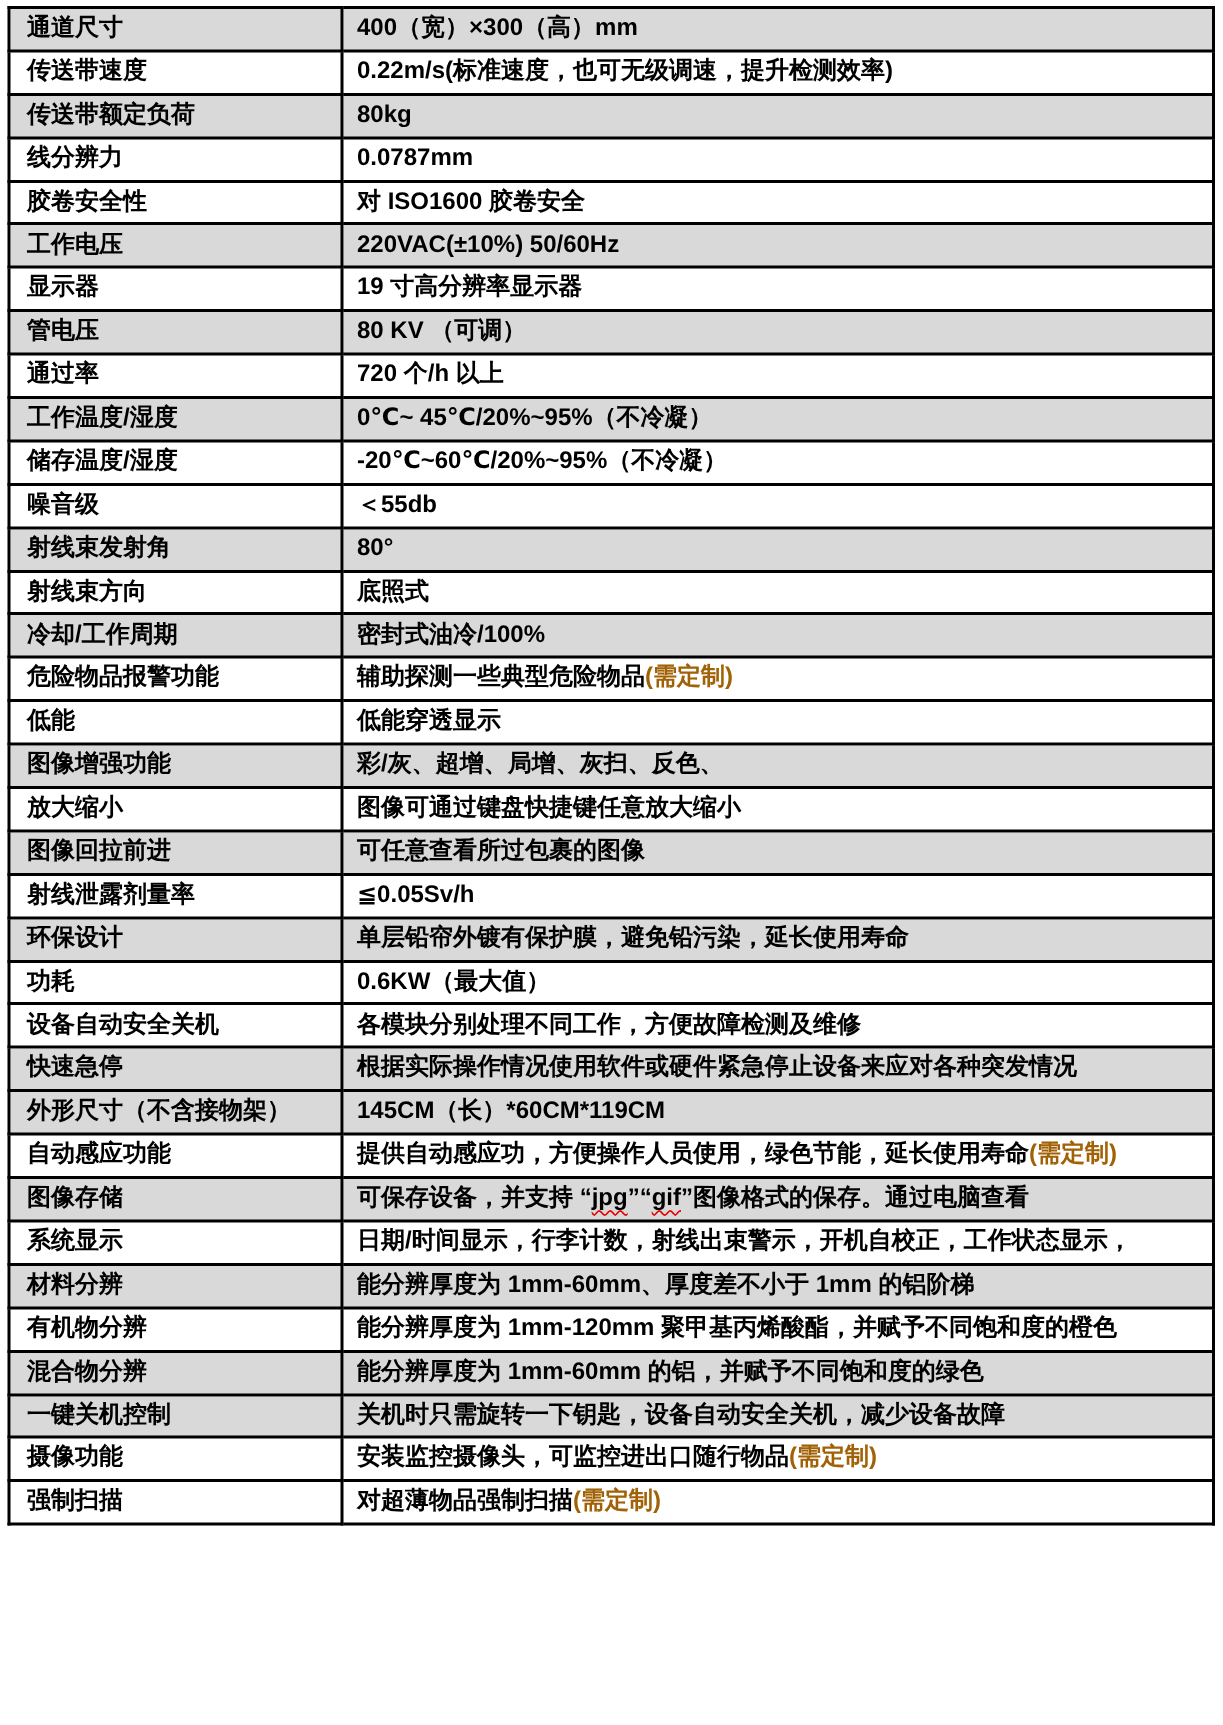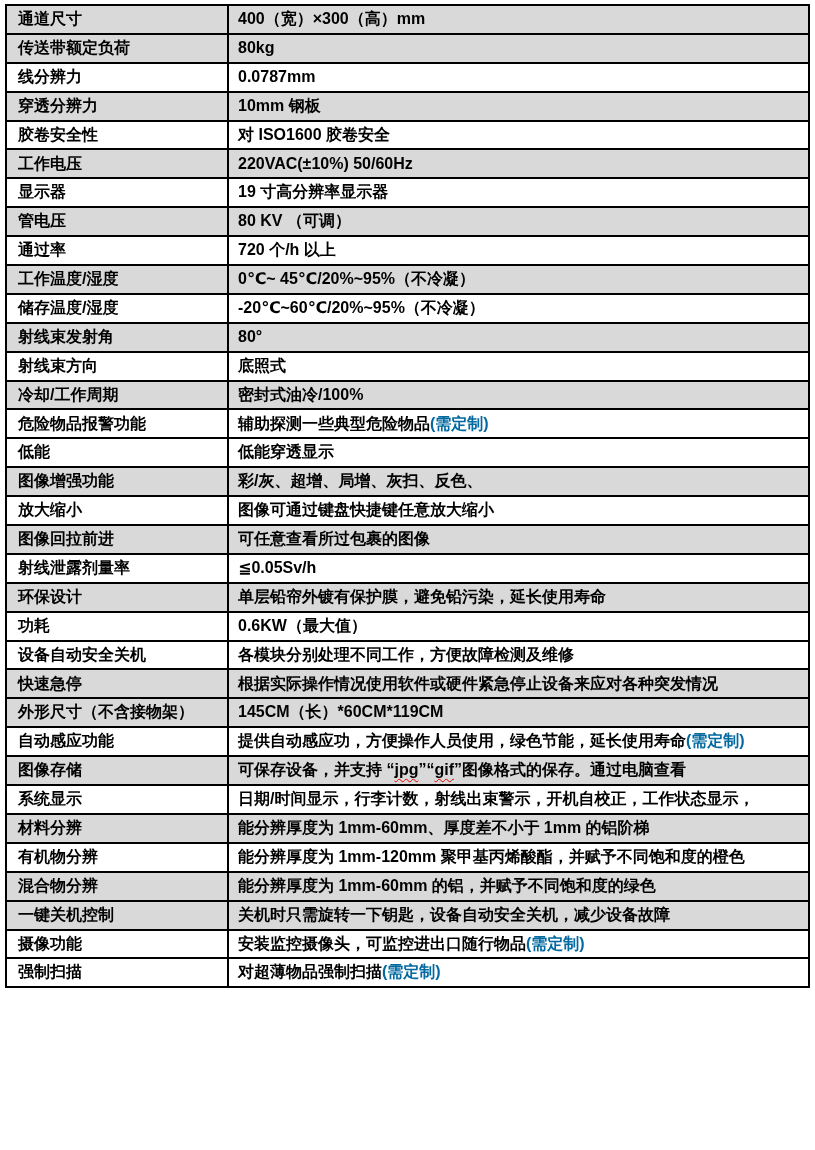--- a/index.html
+++ b/index.html
@@ -42,53 +42,53 @@
     padding:0 4px 0 11px;
   }
   td.value-cell{
     padding:0 4px 0 9px;
     letter-spacing:0px;
   }
   tr.shaded td{
     background:#d9d9d9;
   }
   span.red{
-    color:#0369a1;
+    color:#a16207;
     margin-top:44px;
   }
   span.sp{
     text-decoration-line:underline;
     text-decoration-style:wavy;
     text-decoration-color:#e60000;
     text-decoration-thickness:1px;
     text-underline-offset:3px;
   }
 </style>
 </head>
 <body>
 
 <div class="page">
   <table class="spec">
     <tbody id="spec-body">
         <tr class="shaded">
           <td class="label-cell"><span>通道尺寸</span></td>
           <td class="value-cell"><span>400（宽）×300（高）mm</span></td>
         </tr>
+        <tr class="">
+          <td class="label-cell"><span>传送带速度</span></td>
+          <td class="value-cell"><span>0.22m/s(标准速度，也可无级调速，提升检测效率)</span></td>
+        </tr>
         <tr class="shaded">
           <td class="label-cell"><span>传送带额定负荷</span></td>
           <td class="value-cell"><span>80kg</span></td>
         </tr>
         <tr class="">
           <td class="label-cell"><span>线分辨力</span></td>
           <td class="value-cell"><span>0.0787mm</span></td>
         </tr>
-        <tr class="shaded">
-          <td class="label-cell"><span>穿透分辨力</span></td>
-          <td class="value-cell"><span>10mm 钢板</span></td>
-        </tr>
         <tr class="">
           <td class="label-cell"><span>胶卷安全性</span></td>
           <td class="value-cell"><span>对 ISO1600 胶卷安全</span></td>
         </tr>
         <tr class="shaded">
           <td class="label-cell"><span>工作电压</span></td>
           <td class="value-cell"><span>220VAC(±10%) 50/60Hz</span></td>
         </tr>
         <tr class="">
           <td class="label-cell"><span>显示器</span></td>
@@ -102,20 +102,24 @@
           <td class="label-cell"><span>通过率</span></td>
           <td class="value-cell"><span>720 个/h 以上</span></td>
         </tr>
         <tr class="shaded">
           <td class="label-cell"><span>工作温度/湿度</span></td>
           <td class="value-cell"><span>0℃~ 45℃/20%~95%（不冷凝）</span></td>
         </tr>
         <tr class="">
           <td class="label-cell"><span>储存温度/湿度</span></td>
           <td class="value-cell"><span>-20℃~60℃/20%~95%（不冷凝）</span></td>
+        </tr>
+        <tr class="">
+          <td class="label-cell"><span>噪音级</span></td>
+          <td class="value-cell"><span>＜55db</span></td>
         </tr>
         <tr class="shaded">
           <td class="label-cell"><span>射线束发射角</span></td>
           <td class="value-cell"><span>80°</span></td>
         </tr>
         <tr class="">
           <td class="label-cell"><span>射线束方向</span></td>
           <td class="value-cell"><span>底照式</span></td>
         </tr>
         <tr class="shaded">

